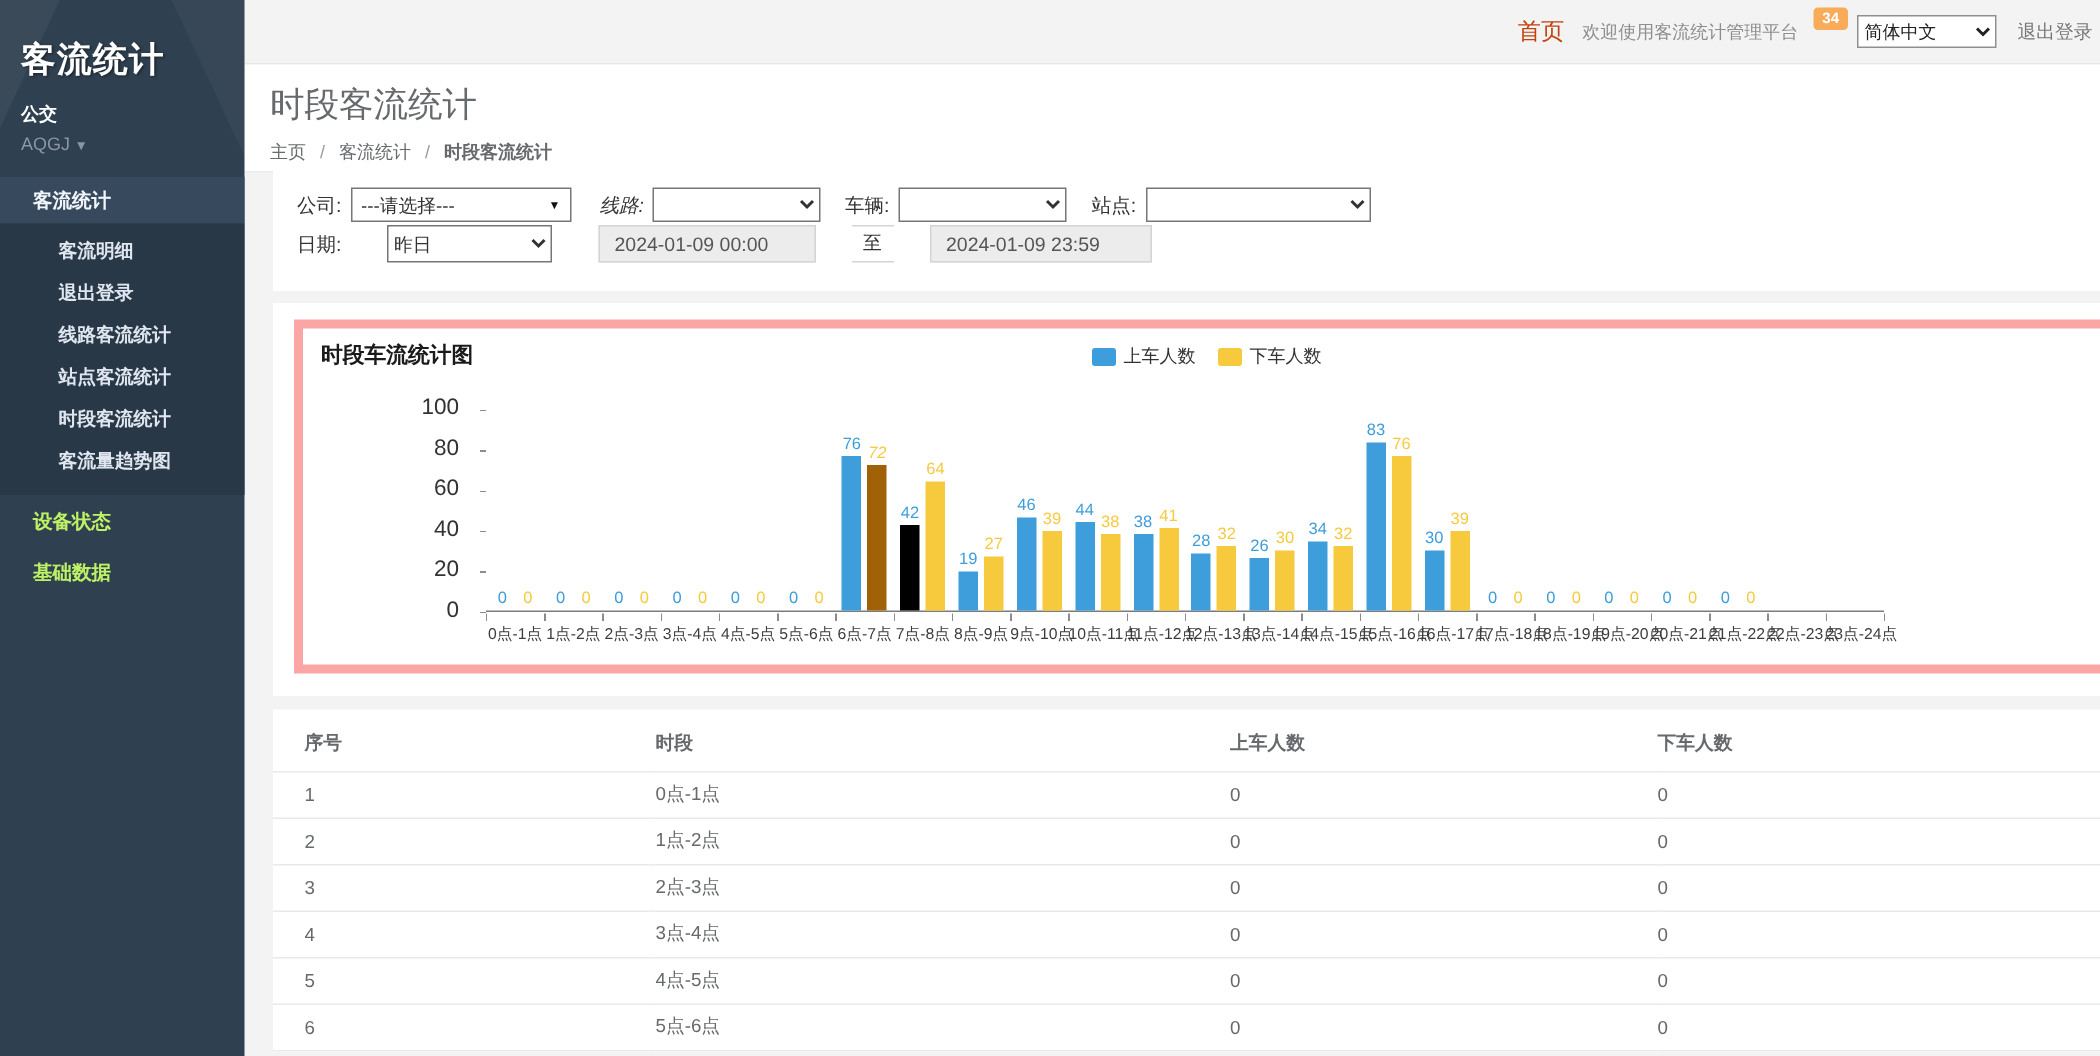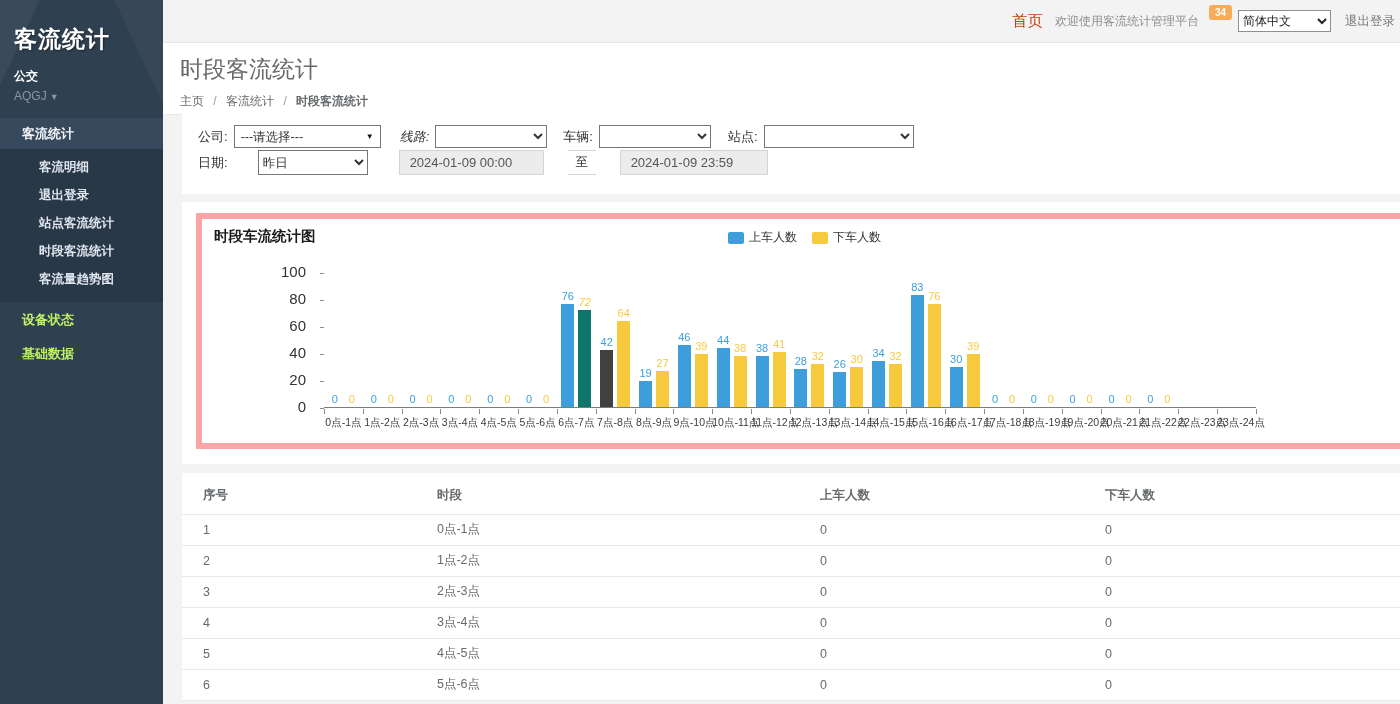--- a/index.html
+++ b/index.html
@@ -102,20 +102,21 @@
     <div class="brand-title">客流统计</div>
     <div class="brand-org">公交</div>
     <div class="brand-user">
       <span>AQGJ</span><span class="caret">▼</span>
     </div>
   </div>
   <div class="nav-section-header">客流统计</div>
   <div class="nav-sub" id="nav-sub">
       <div class="nav-sub-item">客流明细</div>
       <div class="nav-sub-item">退出登录</div>
+      <div class="nav-sub-item">线路客流统计</div>
       <div class="nav-sub-item">站点客流统计</div>
       <div class="nav-sub-item">时段客流统计</div>
       <div class="nav-sub-item">客流量趋势图</div>
     </div>
   <div id="nav-items">
       <div class="nav-item">设备状态</div>
       <div class="nav-item">基础数据</div>
     </div>
 </div>
 
@@ -240,26 +241,26 @@
                 <span class="val" style="color: rgb(62, 158, 219);">0</span>
               </div>
               <div class="bar" style="background: rgb(247, 202, 62); height: 0px;">
                 <span class="val" style="color: rgb(247, 202, 62);">0</span>
               </div>
             </div>
             <div class="group">
               <div class="bar" style="background: rgb(62, 158, 219); height: 102.6px;">
                 <span class="val" style="color: rgb(62, 158, 219);">76</span>
               </div>
-              <div class="bar" style="background: #0f766e; height: 97.2px; font-style: italic;">
+              <div class="bar" style="background: #a16207; height: 97.2px; font-style: italic;">
                 <span class="val" style="color: rgb(247, 202, 62);">72</span>
               </div>
             </div>
             <div class="group">
-              <div class="bar" style="background: #404040; height: 56.7px;">
+              <div class="bar" style="background: #000000; height: 56.7px;">
                 <span class="val" style="color: rgb(62, 158, 219);">42</span>
               </div>
               <div class="bar" style="background: rgb(247, 202, 62); height: 86.4px;">
                 <span class="val" style="color: rgb(247, 202, 62);">64</span>
               </div>
             </div>
             <div class="group">
               <div class="bar" style="background: rgb(62, 158, 219); height: 25.65px;">
                 <span class="val" style="color: rgb(62, 158, 219);">19</span>
               </div>

